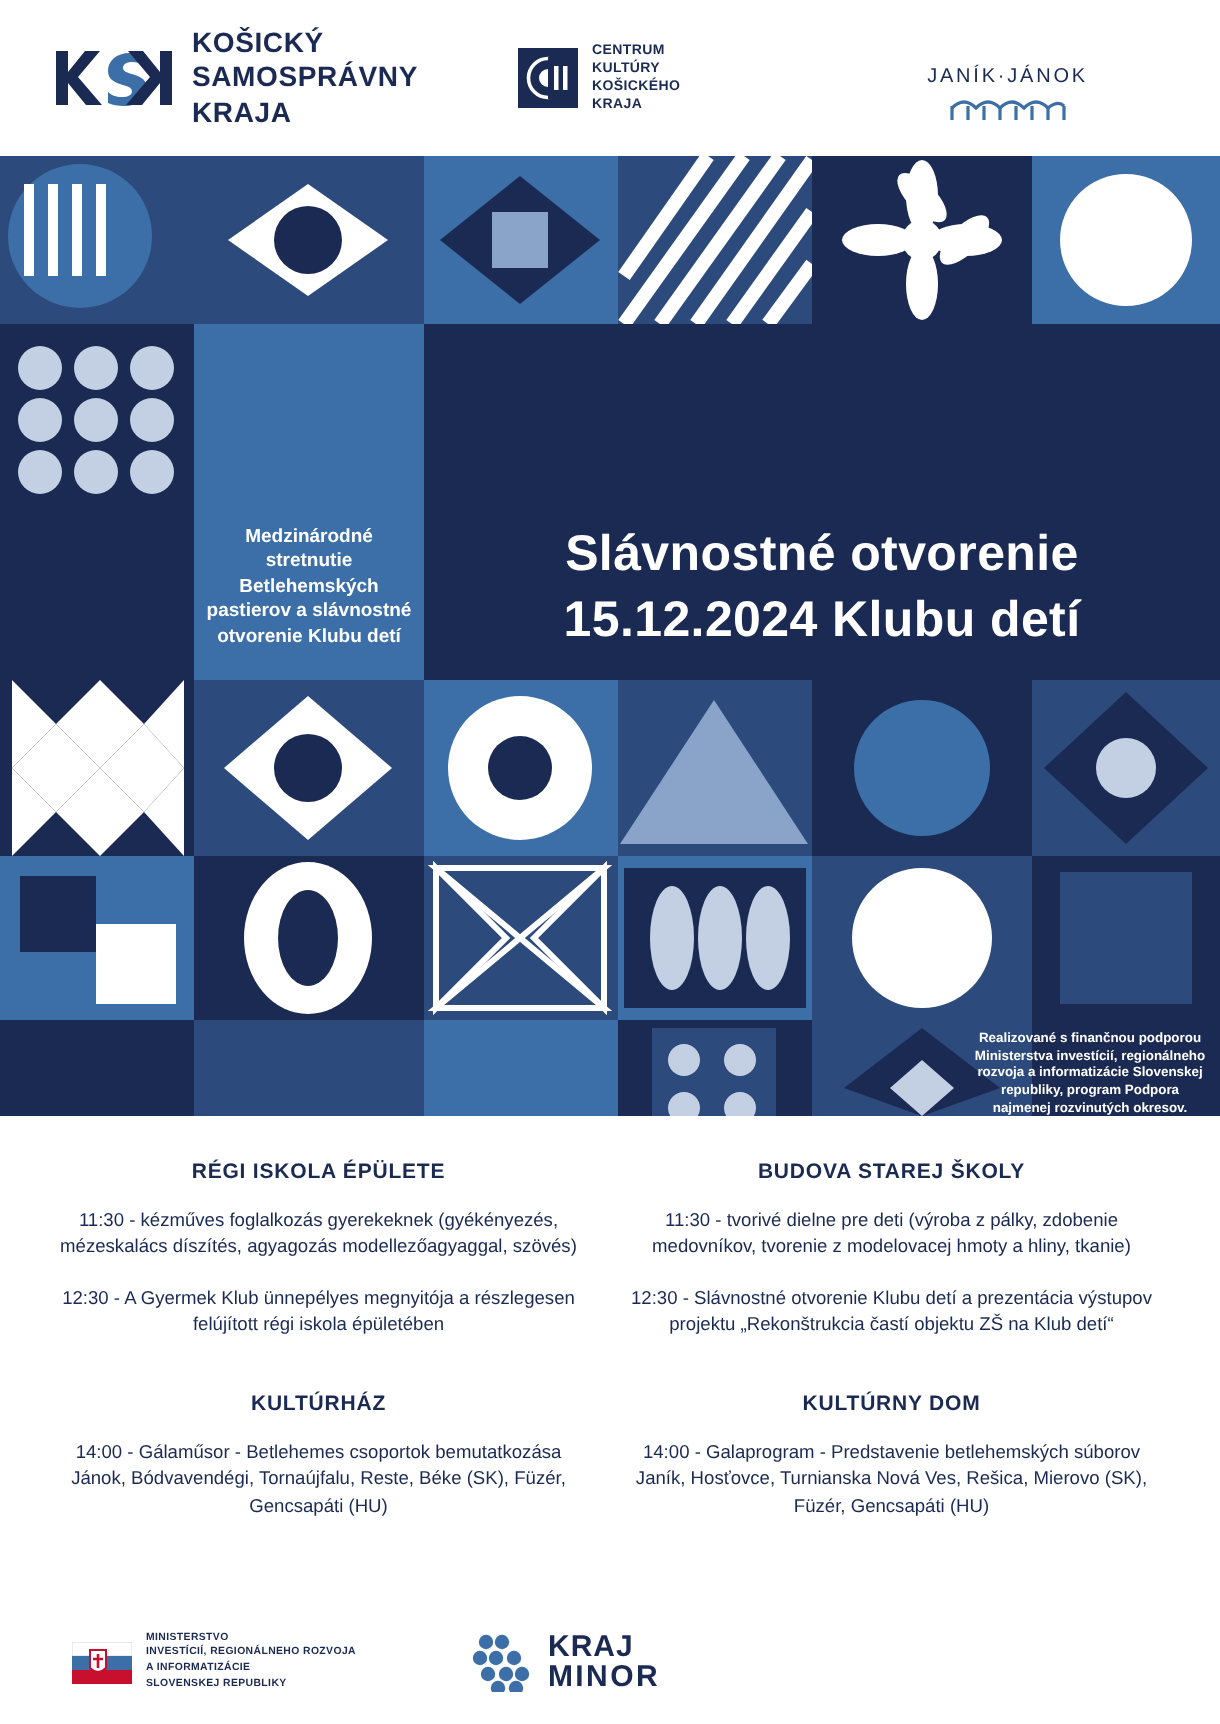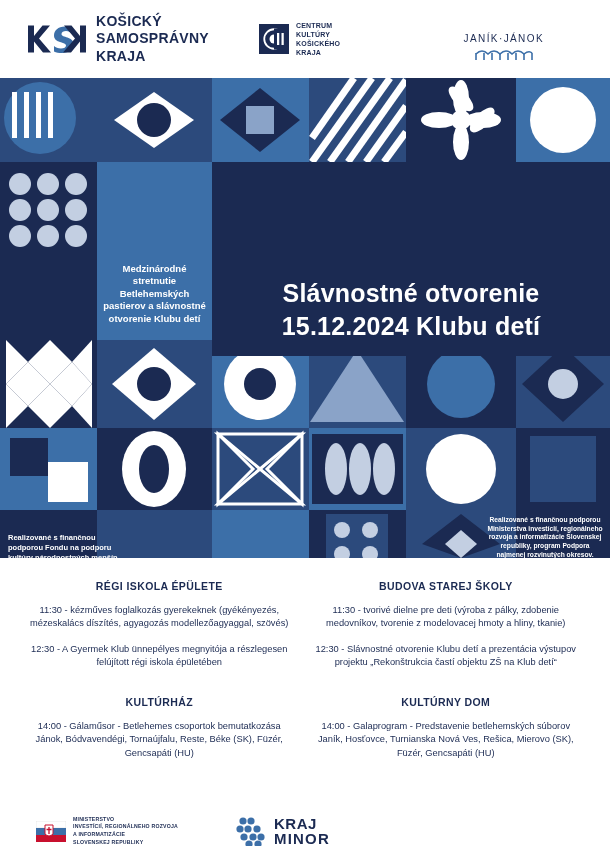--- a/index.html
+++ b/index.html
@@ -39,21 +39,21 @@
     position:absolute; left:97px; top:170px; width:115px; height:92px;
     background:#3c6fa8;
     display:flex; align-items:center; justify-content:center;
     text-align:center;
     padding:4px;
   }
   .band-left span {
     color:#ffffff; font-size:9.5px; font-weight:bold; line-height:1.3;
   }
   .band-title {
-    position:absolute; left:212px; top:186px; width:398px; height:92px;
+    position:absolute; left:212px; top:170px; width:398px; height:92px;
     background:#1b2a52;
     display:flex; flex-direction:column; align-items:center; justify-content:center;
   }
   .band-title .t1 { color:#ffffff; font-size:25px; font-weight:bold; letter-spacing:.2px; }
   .band-title .t2 { color:#ffffff; font-size:25px; font-weight:bold; letter-spacing:.2px; margin-top:4px;}
 
   .note-left {
     position:absolute; left:8px; top:455px; width:120px;
     color:#ffffff; font-size:7.5px; font-weight:bold; line-height:1.32;
   }
@@ -254,21 +254,20 @@
 
   <div class="band-left">
     <span>Medzinárodné stretnutie Betlehemských pastierov a slávnostné otvorenie Klubu detí</span>
   </div>
 
   <div class="band-title">
     <div class="t1">Slávnostné otvorenie</div>
     <div class="t2">15.12.2024   Klubu detí</div>
   </div>
 
-  <div class="note-left">Realizované s finančnou podporou Fondu na podporu kultúry národnostných menšín.</div>
   <div class="note-right">Realizované s finančnou podporou Ministerstva investícií, regionálneho rozvoja a informatizácie Slovenskej republiky, program Podpora najmenej rozvinutých okresov.</div>
 </div>
 
 <div class="program">
   <div class="col">
     <h3>RÉGI ISKOLA ÉPÜLETE</h3>
     <p>11:30 - kézműves foglalkozás gyerekeknek (gyékényezés, mézeskalács díszítés, agyagozás modellezőagyaggal, szövés)</p>
     <p>12:30 - A Gyermek Klub ünnepélyes megnyitója a részlegesen felújított régi iskola épületében</p>
     <h3 class="second">KULTÚRHÁZ</h3>
     <p>14:00 - Gálaműsor - Betlehemes csoportok bemutatkozása Jánok, Bódvavendégi, Tornaújfalu, Reste, Béke (SK), Füzér, Gencsapáti (HU)</p>

